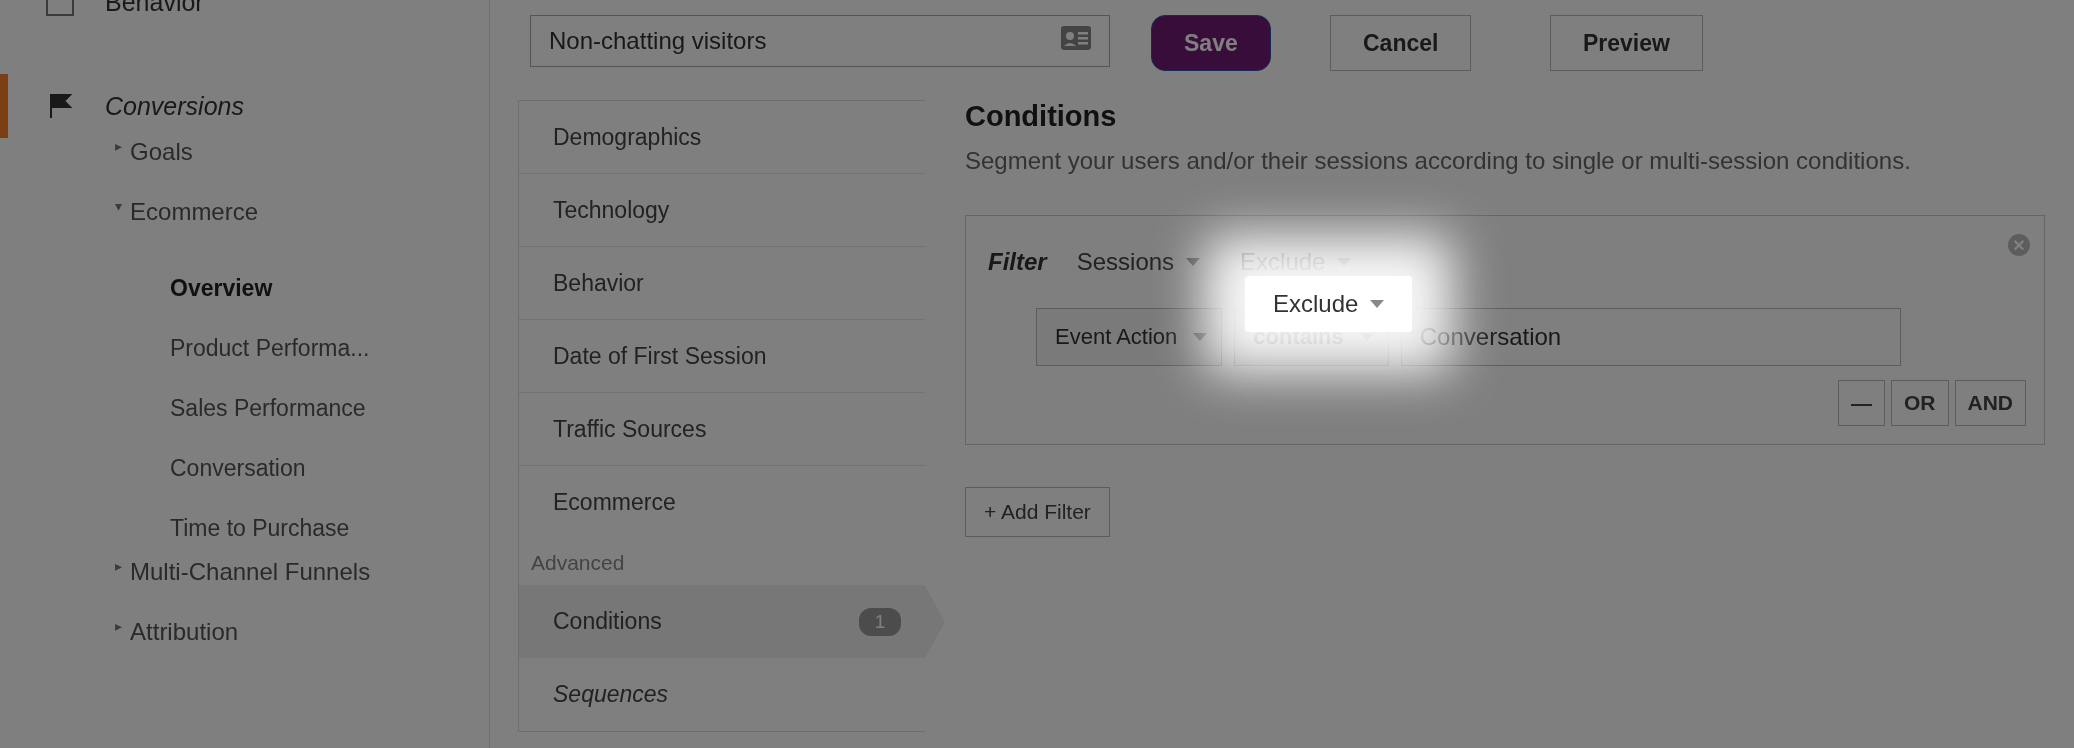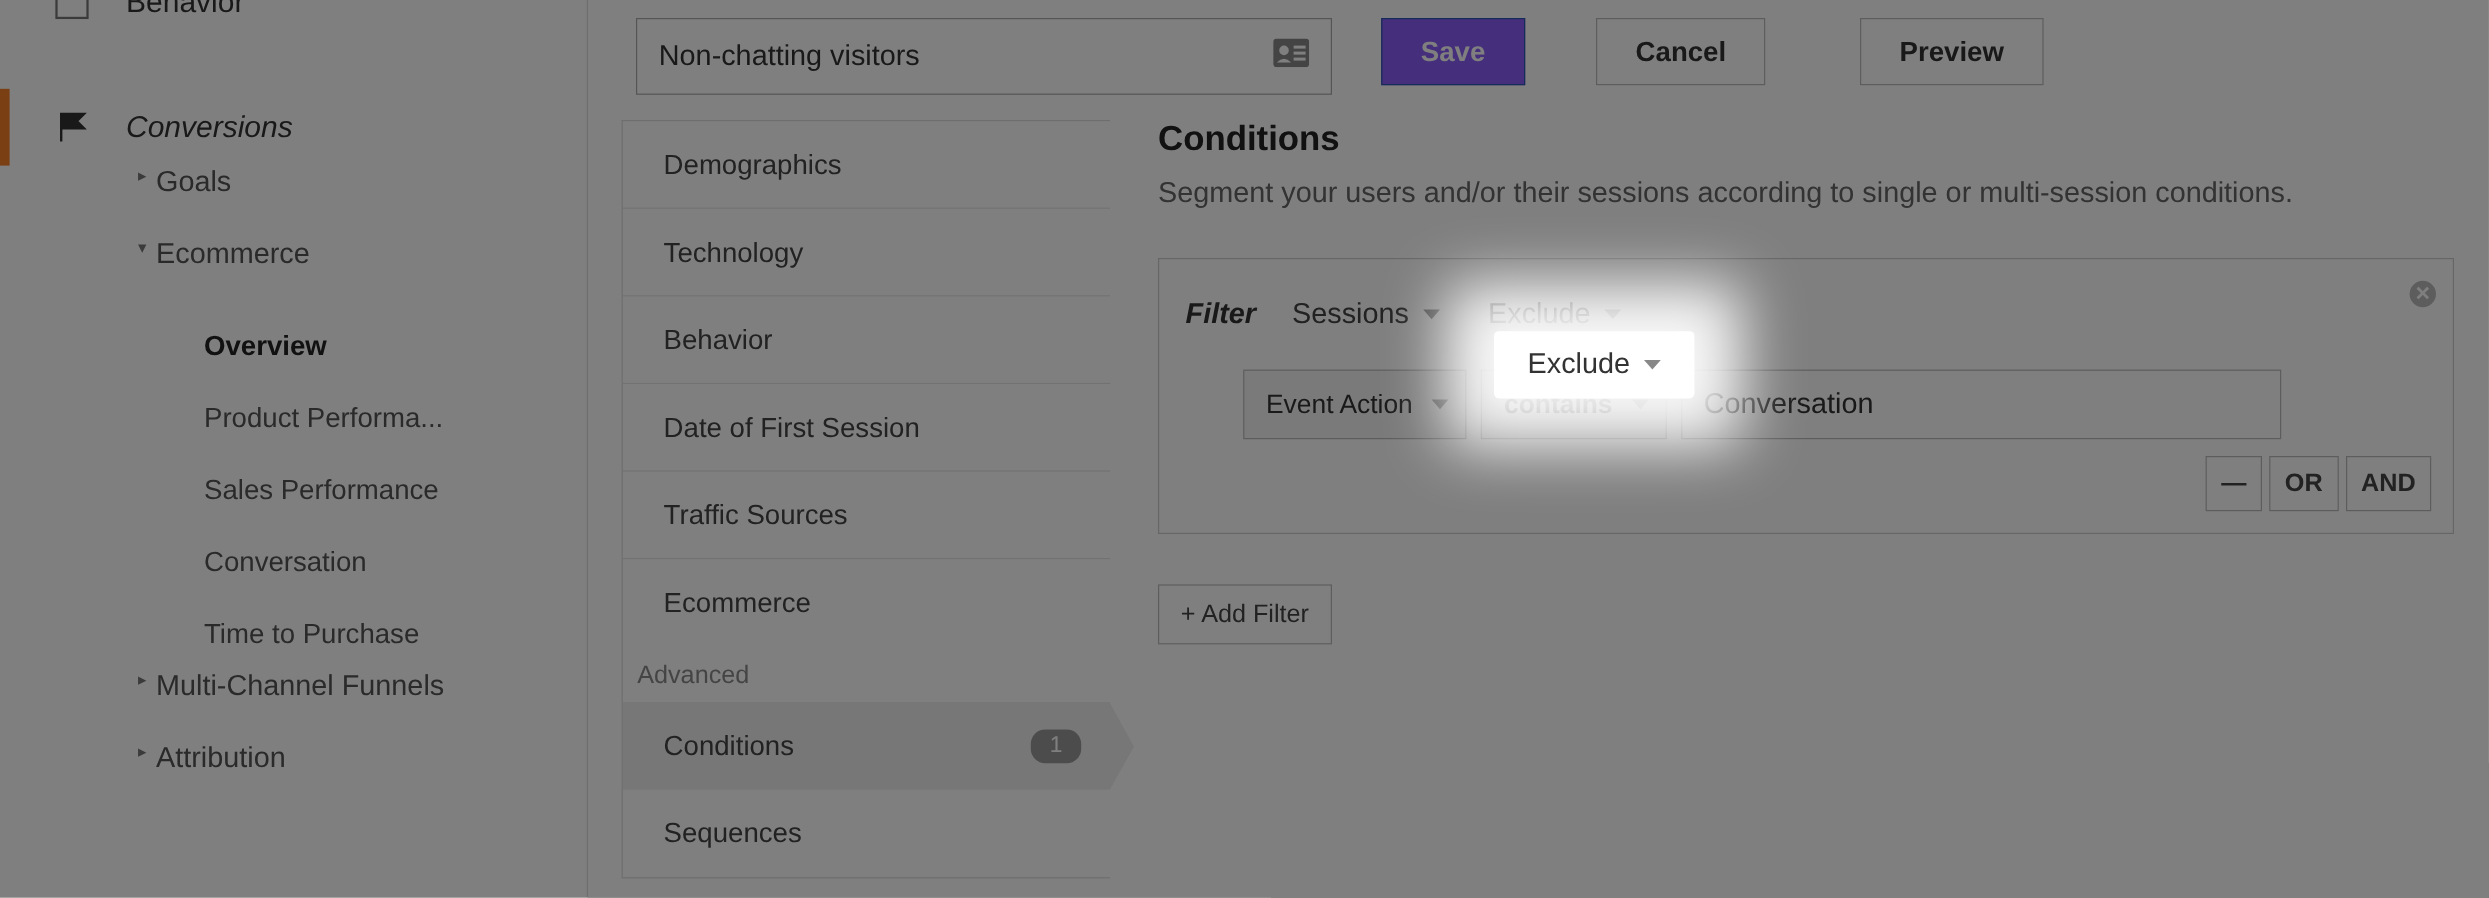--- a/index.html
+++ b/index.html
@@ -60,21 +60,21 @@
 
     
     .midcol {
       position: absolute;
       left: 530px; top: 0; bottom: 0;
       width: 400px;
     }
     .segment-name {
       position: absolute;
       left: 0; top: 15px;
-      width: 580px; height: 64px;
+      width: 580px; height: 52px;
       border: 1px solid #aaa;
       display: flex; align-items: center;
       padding: 0 18px;
       font-size: 24px;
       color: #333;
       background: #fff;
       justify-content: space-between;
     }
     .seg-list {
       position: absolute;
@@ -112,21 +112,21 @@
       display: inline-flex; align-items: center; justify-content: center;
     }
 
     
     .btn {
       position: absolute; top: 15px;
       height: 56px; padding: 0 32px;
       font-size: 23px; display: inline-flex; align-items: center; justify-content: center;
       border: 1px solid #bbb; background: #fff; color: #333; font-weight: 700;
     }
-    .btn.primary { background: #8b5cf6; color: #fff; border-color: #2a56b0; }
+    .btn.primary { background: #701a75; color: #fff; border-color: #2a56b0; border-radius: 14px; }
 
     
     .right {
       position: absolute;
       left: 965px; right: 0; top: 100px;
       padding-right: 16px;
     }
     .right h2 { font-size: 29px; font-weight: 700; color: #222; margin-bottom: 14px; }
     .right .desc { font-size: 24px; color: #666; }
 
@@ -282,21 +282,21 @@
     <div class="seg-item" style="border-bottom:none;">
         <span>Ecommerce</span>
       </div>
     <div class="seg-header">
         <span>Advanced</span>
       </div>
     <div class="seg-item active">
       <span>Conditions</span>
       <span class="badge">1</span>
     </div>
-    <div class="seg-item" style="border-bottom:none;">
+    <div class="seg-item" style="border-bottom:none;font-style:italic;">
         <span>Sequences</span>
       </div>
   </div>
 </div>
 
 <button class="btn primary" style="left:1151px;">
     <span>Save</span>
   </button>
 <button class="btn" style="left:1330px;">
     <span>Cancel</span>

